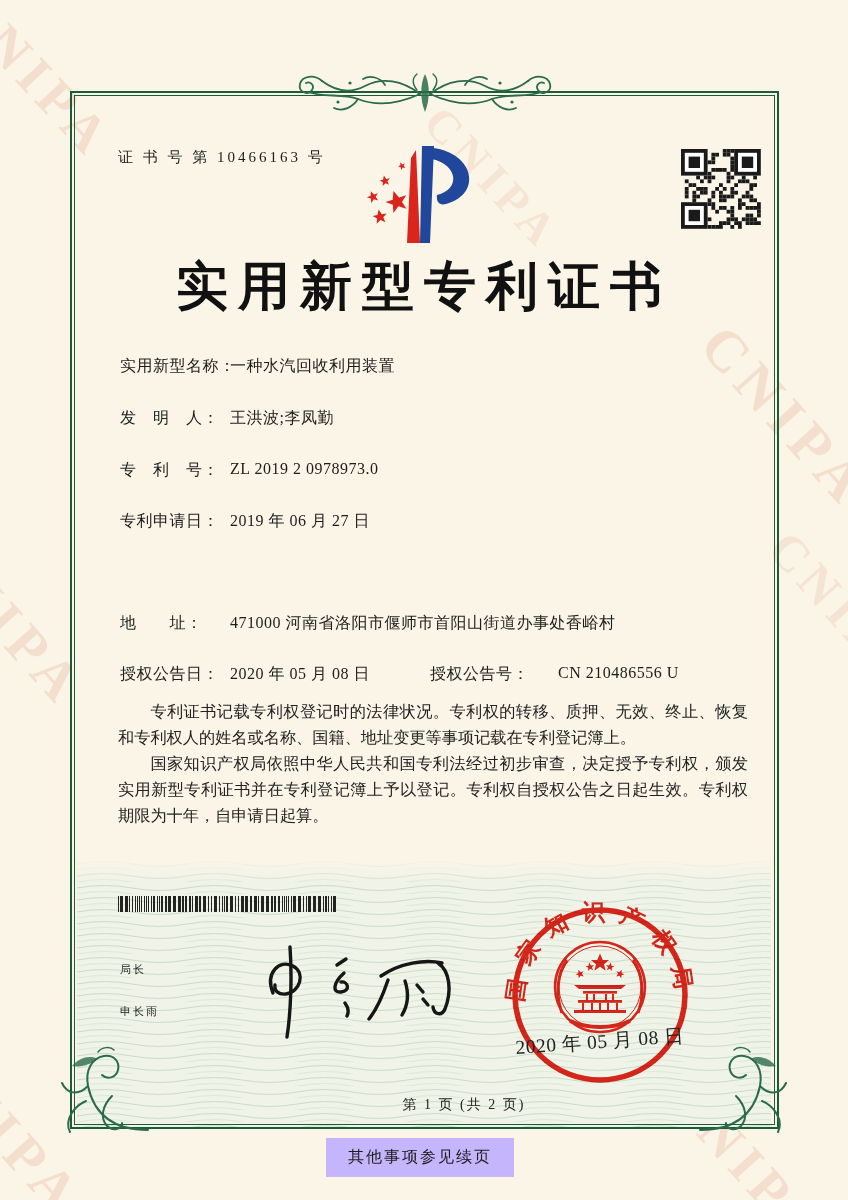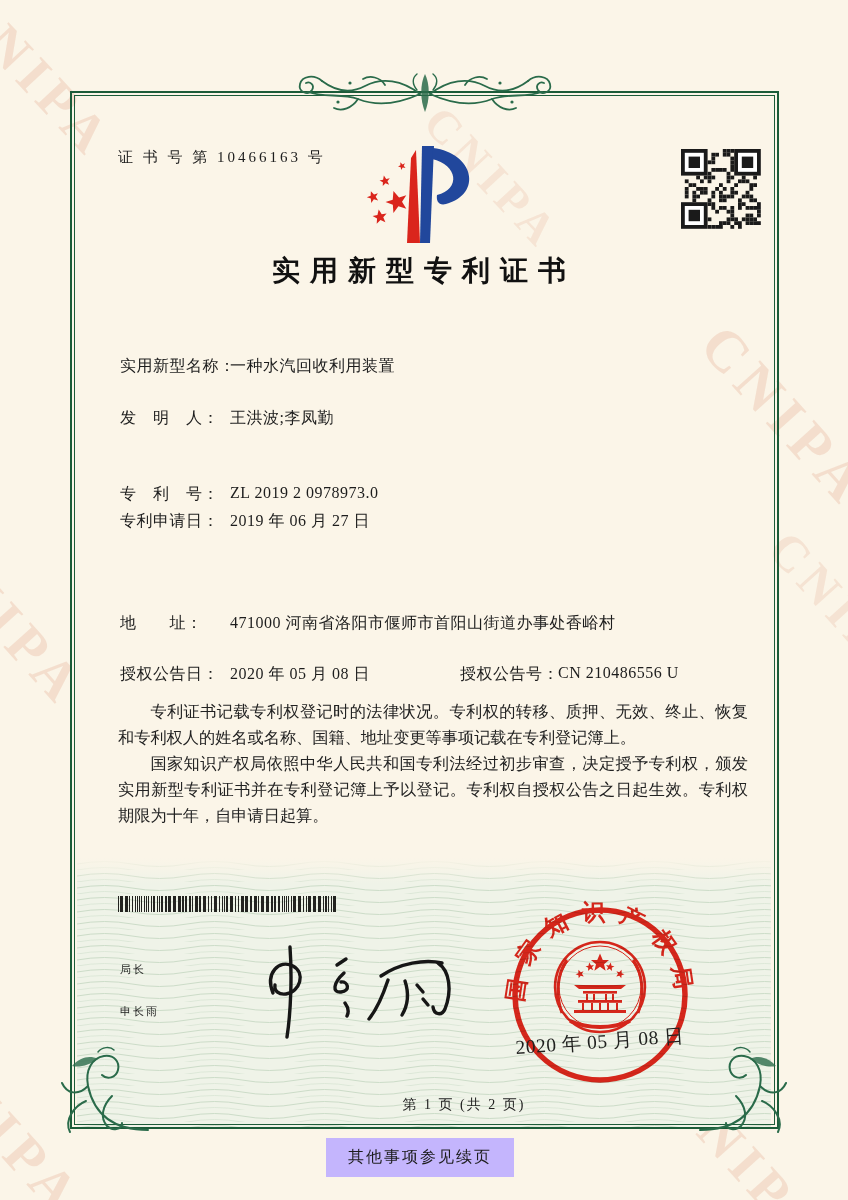--- a/index.html
+++ b/index.html
@@ -28,26 +28,26 @@
     position:absolute;left:70px;top:91px;width:705px;height:1034px;
     border:2.6px solid var(--frame_green);
   }
   .frame::after{
     content:"";position:absolute;inset:2px;border:1.4px solid var(--frame_green);
   }
   .guilloche{position:absolute;left:77px;top:858px;width:694px;height:271px;}
   .cert-no{position:absolute;left:118px;top:148px;font-size:15px;letter-spacing:3px;}
   .title{
     position:absolute;left:70px;width:708px;top:252px;text-align:center;
-    font-size:28px;font-weight:700;letter-spacing:10px;color:#111;
+    font-size:52px;font-weight:700;letter-spacing:10px;color:#111;
   }
   .row{position:absolute;left:120px;width:660px;height:22px;font-size:16px;}
   .row .lab{position:absolute;left:0;top:0;letter-spacing:.5px;}
   .row .val{position:absolute;left:110px;top:0;letter-spacing:.5px;}
-  .row .lab2{position:absolute;left:340px;top:0;letter-spacing:.5px;text-align:right;}
+  .row .lab2{position:absolute;left:310px;top:0;letter-spacing:.5px;text-align:right;}
   .row .val2{position:absolute;left:438px;top:0;letter-spacing:.5px;}
   .body-text{
     position:absolute;left:118px;top:699px;width:630px;
     font-size:16.2px;line-height:26px;text-align:justify;color:#222;
   }
   .body-text p{margin:0;text-indent:2em;}
   .barcode{position:absolute;left:118px;top:896px;width:220px;height:16px;}
   .sig-label{position:absolute;left:120px;font-size:11px;letter-spacing:2px;}
   .signature{position:absolute;left:245px;top:935px;}
   .seal{position:absolute;left:500px;top:895px;opacity:.93;mix-blend-mode:multiply;}
@@ -288,21 +288,21 @@
   <div class="title">实用新型专利证书</div>
 
   <div class="row" style="top:356px">
     <span class="lab">实用新型名称：</span>
     <span class="val">一种水汽回收利用装置</span>
   </div>
   <div class="row" style="top:408px">
     <span class="lab">发　明　人：</span>
     <span class="val">王洪波;李凤勤</span>
   </div>
-  <div class="row" style="top:484px">
+  <div class="row" style="top:460px">
     <span class="lab">专　利　号：</span>
     <span class="val">ZL 2019 2 0978973.0</span>
   </div>
   <div class="row" style="top:511px">
     <span class="lab">专利申请日：</span>
     <span class="val">2019 年 06 月 27 日</span>
   </div>
   <div class="row" style="top:613px">
     <span class="lab">地　　址：</span>
     <span class="val">471000 河南省洛阳市偃师市首阳山街道办事处香峪村</span>

